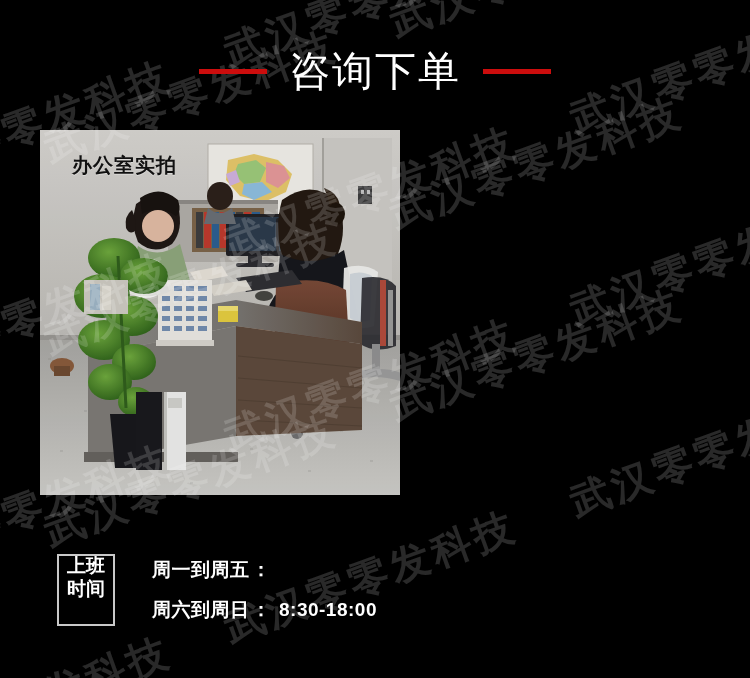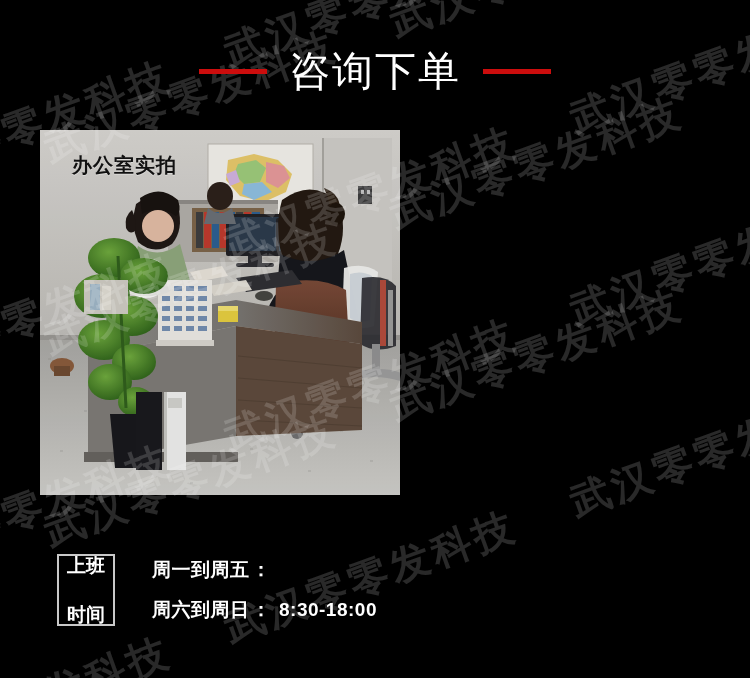--- a/index.html
+++ b/index.html
@@ -105,21 +105,21 @@
     gap: 22px;
   }
   #hours-badge {
     width: 58px;
     height: 72px;
     border: 2px solid #c9c9c9;
     box-sizing: border-box;
     display: flex;
     flex-direction: column;
     align-items: center;
-    justify-content: space-between;
+    justify-content: flex-start;
     gap: 4px;
     flex: none;
   }
   #hours-badge .b-line {
     color: #ffffff;
     font-size: 19px;
     font-weight: 700;
     line-height: 1;
     letter-spacing: 0px;
   }

